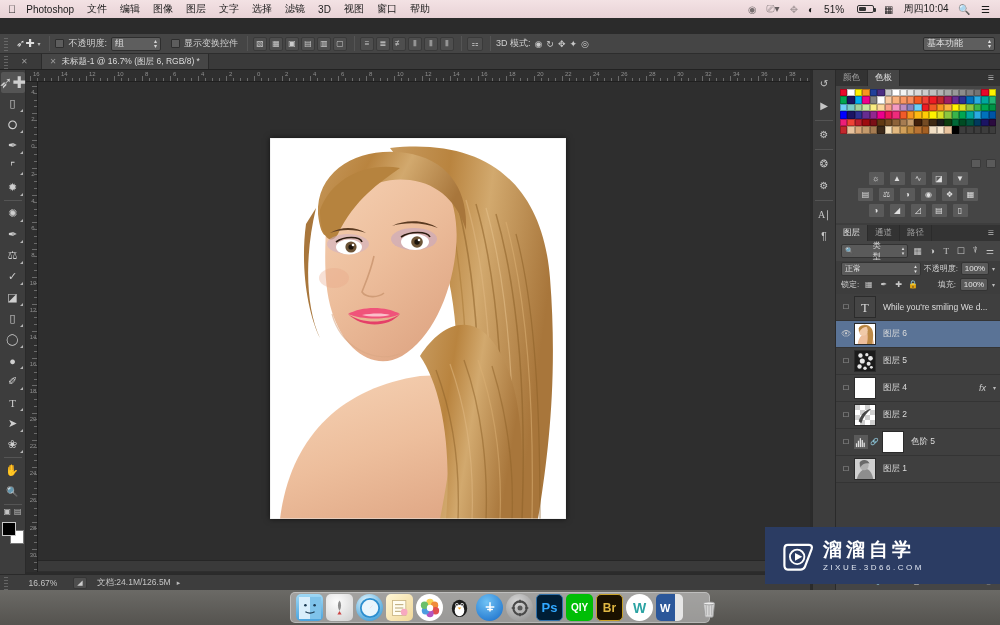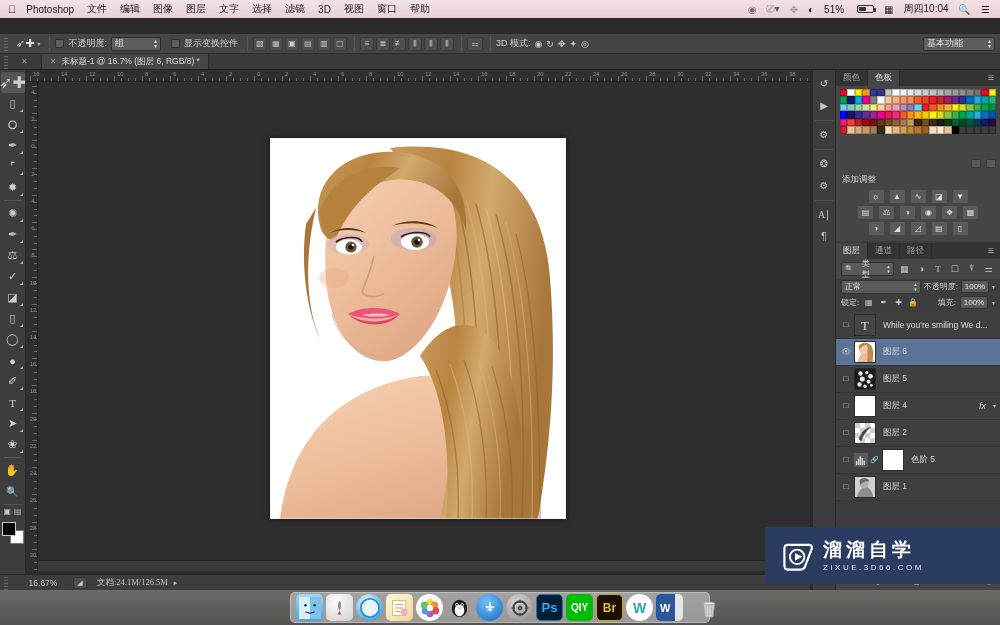--- a/index.html
+++ b/index.html
@@ -136,21 +136,21 @@
              border-top:1px solid #262626;}
   .statusbar {
     position: absolute; left: 0; top: 574px; width: 810px; height: 16px;
     background: #3d3d3d; border-top: 1px solid #2a2a2a;
     display: flex; align-items: center; font-size: 8.5px; color: #c4c4c4;
   }
   .sb-zoom { width: 60px; text-align:center; }
   .sb-btn { width:14px; height:12px; background:#4e4e4e; border:1px solid #363636;
             border-radius:2px; display:inline-flex; align-items:center; justify-content:center;
             font-size:7px; color:#ccc; margin-right:4px;}
-  .sb-doc { padding: 0 6px; font-family: Liberation Serif, serif; }
+  .sb-doc { padding: 0 6px; }
   .sb-arrow { font-size:7px; color:#bbb; }
 
   
   .rail {
     position: absolute; left: 812px; top: 70px; width: 24px; height: 520px;
     background: #3d3d3d; border-left:1px solid #2a2a2a; border-right: 1px solid #2a2a2a;
     display:flex; flex-direction:column; align-items:center; padding-top: 3px;
   }
   .railicon { width:20px; height:20px; display:flex; align-items:center; justify-content:center;
               color:#c6c6c6; font-size:10px; margin-bottom:2px;}
@@ -177,21 +177,21 @@
   .adjtitle { font-size:8.5px; color:#d0d0d0; padding:4px 6px 2px 6px; }
   .adjgrid { display:flex; flex-direction:column; gap:3px; padding:2px 6px 6px 6px; align-items:center;}
   .adjrow { display:flex; gap:6px; }
   .adjicon { width:15px; height:13px; background:#5a5a5a; border-radius:1px;
              display:flex; align-items:center; justify-content:center;
              color:#e0e0e0; font-size:8px; }
 
   
   .lp-filter { display:flex; align-items:center; gap:4px; padding:3px 5px; background:#454545;}
   .lp-type { height:14px; background:#5a5a5a; border:1px solid #333; border-radius:2px;
-             font-size:8px; color:#ddd; display:flex; align-items:center; padding:0 3px; gap:8px;}
+             font-size:8px; color:#ddd; display:flex; align-items:center; padding:0 3px; gap:19px;}
   .lp-ficon { width:13px; height:14px; display:flex; align-items:center; justify-content:center;
               color:#c8c8c8; font-size:9px;}
   .lp-row2 { display:flex; align-items:center; padding:1px 5px 2px 5px; gap:3px; font-size:8px; color:#cfcfcf;}
   .lp-blend { flex:1; height:14px; background:#5a5a5a; border:1px solid #333; border-radius:2px;
               display:flex; align-items:center; padding:0 3px; position:relative; color:#e2e2e2;}
   .lp-num { width:28px; height:13px; background:#5a5a5a; border:1px solid #333; border-radius:2px;
             font-size:8px; color:#e4e4e4; display:flex; align-items:center; justify-content:center;}
   .lp-row3 { display:flex; align-items:center; padding:0 5px 3px 5px; gap:4px; font-size:8px; color:#cfcfcf;}
   .lockicon { width:11px; height:11px; display:flex; align-items:center; justify-content:center;
               color:#c8c8c8; font-size:8px;}
@@ -845,21 +845,20 @@
           <div class="swcell" style="background: rgb(61, 61, 61);"></div>
         </div>
       <div style="height:22px;background:#454545"></div>
       <div class="swfoot">
         <span class="swfbtn"></span>
         <span class="swfbtn"></span>
       </div>
     </div>
 
     <div class="pbody">
-      <div class="adjtitle">添加调整</div>
       <div class="adjgrid">
         <div class="adjrow">
           <span class="adjicon">☼</span>
           <span class="adjicon">▲</span>
           <span class="adjicon">∿</span>
           <span class="adjicon">◪</span>
           <span class="adjicon">▼</span>
         </div>
         <div class="adjrow">
           <span class="adjicon">▤</span>

